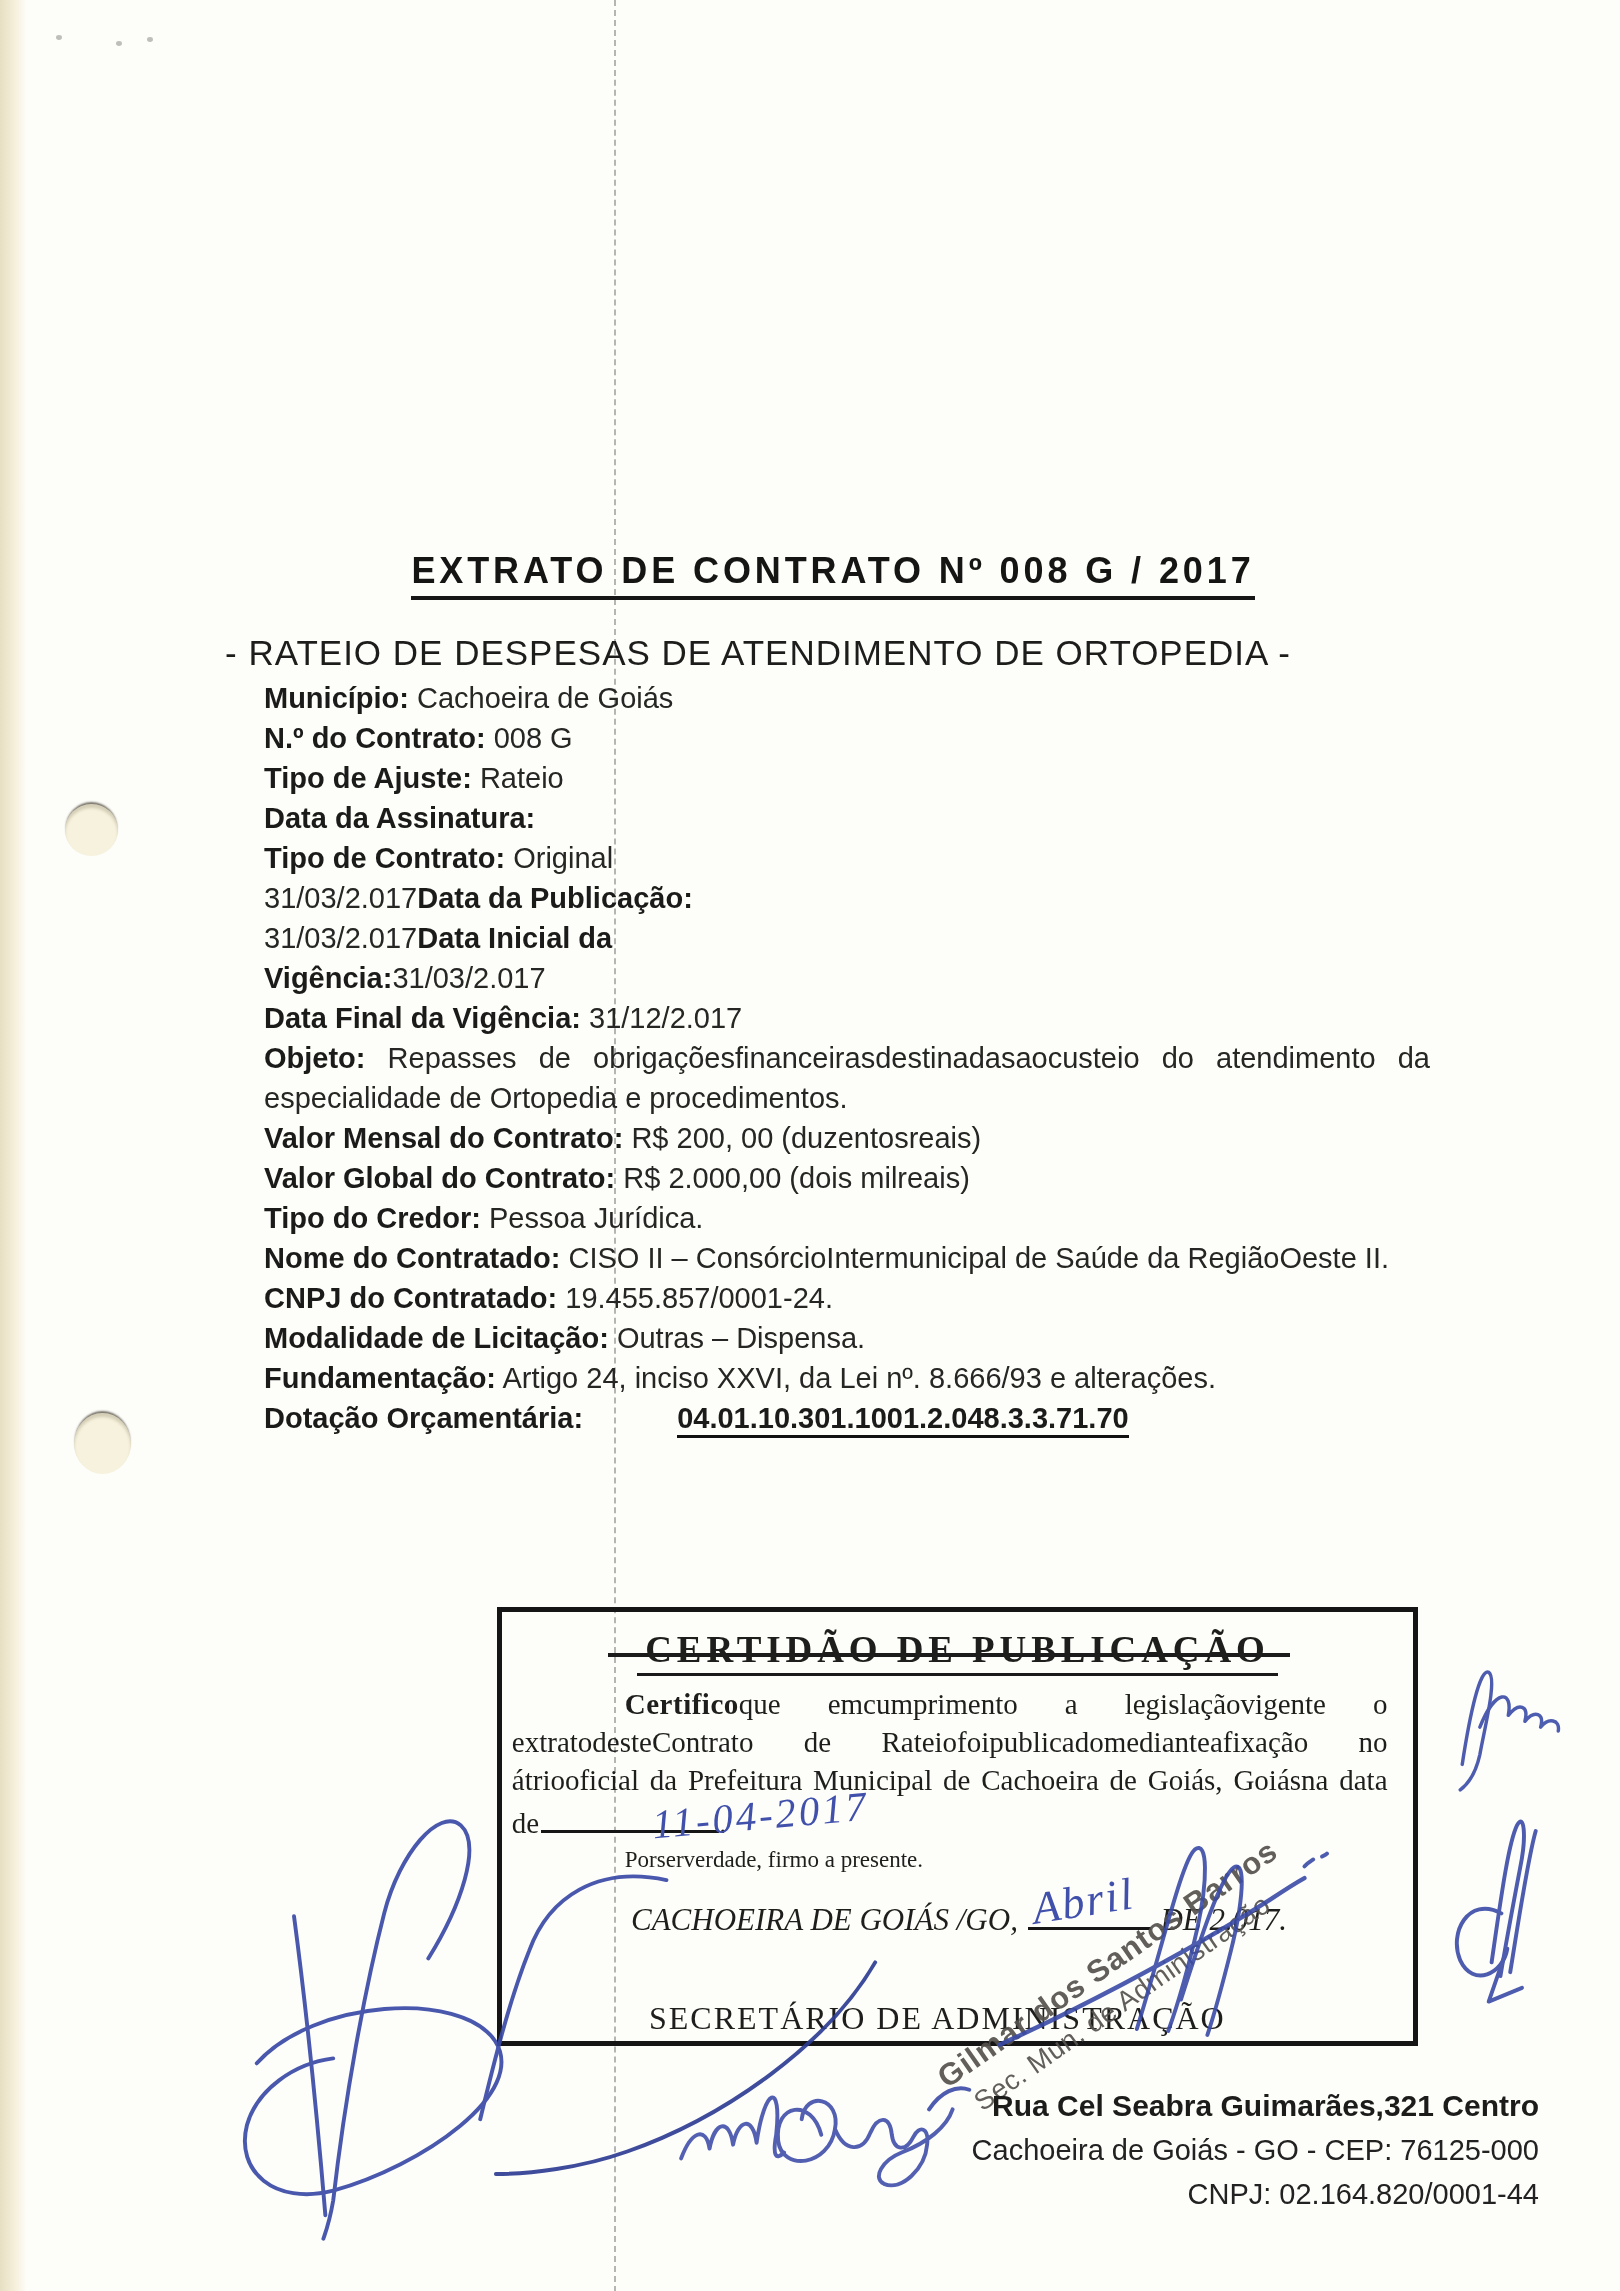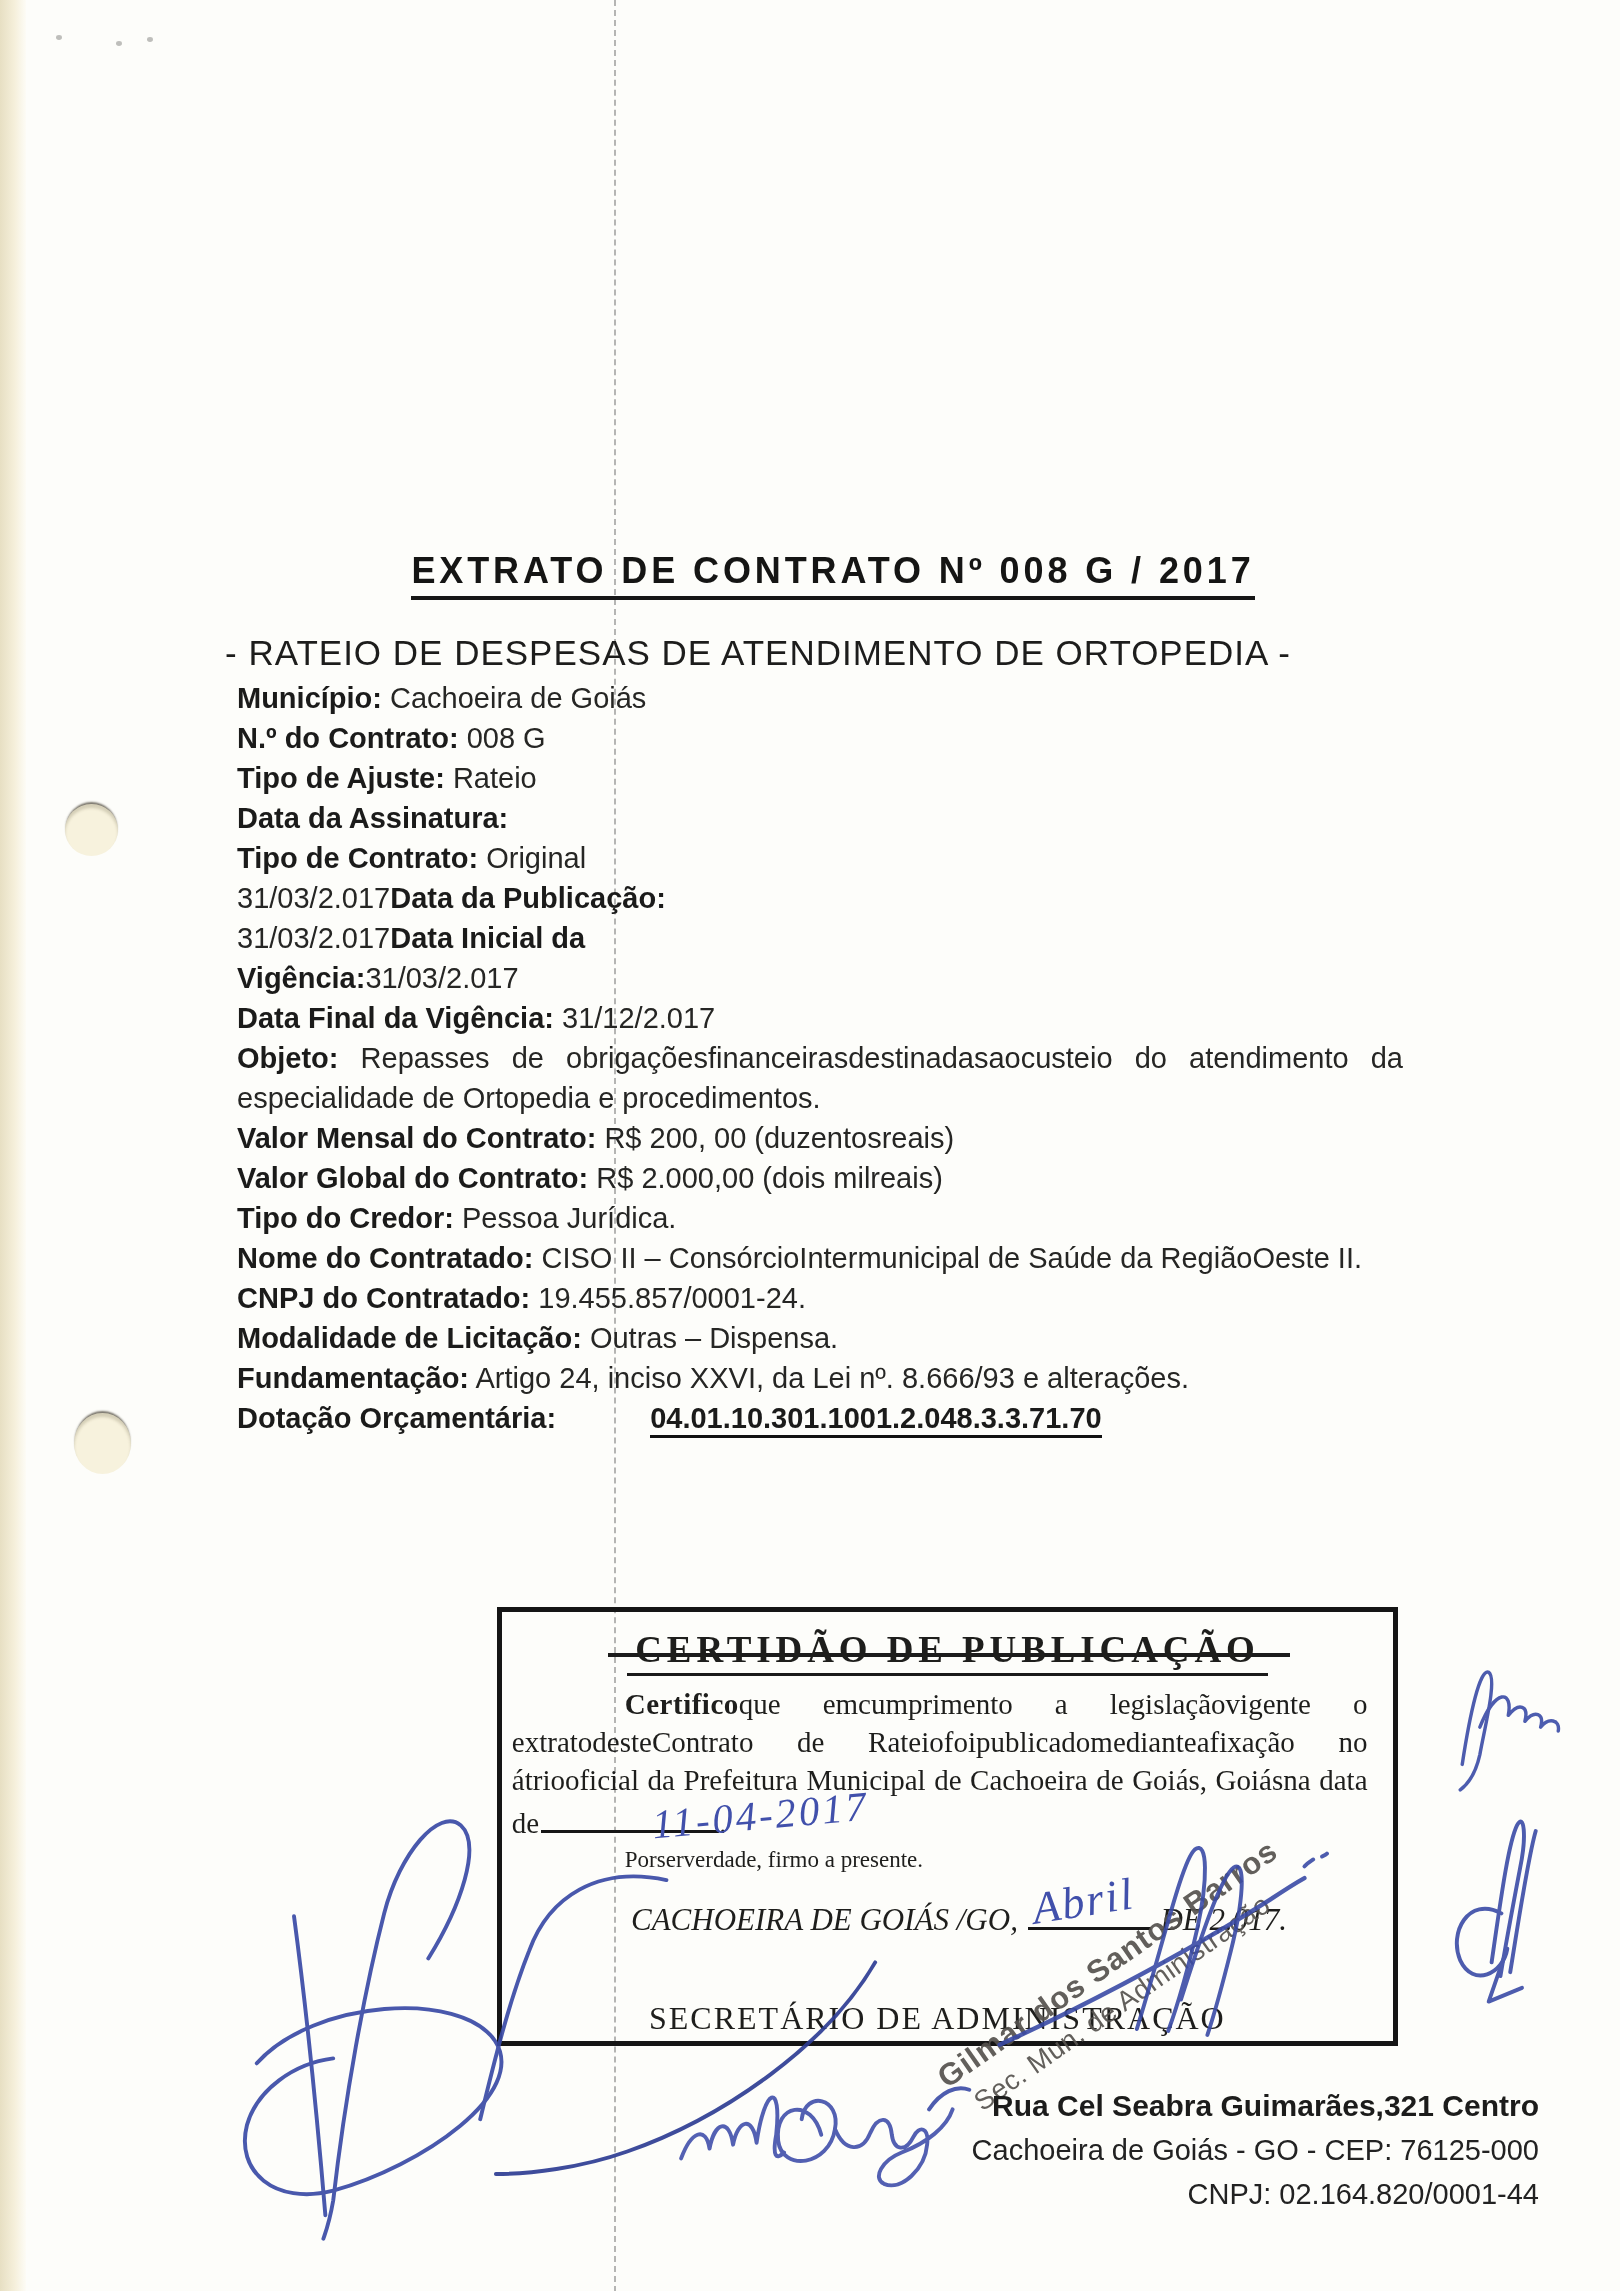--- a/index.html
+++ b/index.html
@@ -16,28 +16,28 @@
   .hole1{left:65px;top:804px;width:53px;height:52px;}
   .hole2{left:74px;top:1413px;width:57px;height:61px;}
   .speck{position:absolute;width:5.9px;height:4.9px;border-radius:50%;background:#8a8a86;opacity:.55;}
   
   .doc-title{position:absolute;left:250px;width:1166px;top:550px;text-align:center;}
   .doc-title span{display:inline-block;font-weight:bold;font-size:36px;letter-spacing:3.9px;
         color:#151514;border-bottom:4.9px solid #161616;padding-bottom:3.9px;}
   .doc-subtitle{position:absolute;left:225px;width:1215px;top:633px;text-align:left;
         font-size:35px;letter-spacing:1px;color:#1d1d1c;}
   
-  .fields{position:absolute;left:237px;top:678px;width:1166px;font-size:29px;line-height:40px;}
+  .fields{position:absolute;left:264px;top:678px;width:1166px;font-size:29px;line-height:40px;}
   .fl{white-space:pre-wrap;}
   .fl .b{font-weight:bold;color:#1b1b1a;}
   .fl .u{border-bottom:3.9px solid #111;padding-bottom:1px;}
   .jl{text-align:justify;text-align-last:justify;}
   
   .cert-box{position:absolute;left:497px;top:1607px;width:891px;height:429px;
-        border:5.9px solid #151515;font-family:"Liberation Serif",serif;color:#1e1e1c;}
+        border:5.9px solid #151515;font-family:"Liberation Serif",serif;color:#1e1e1c;padding-left:20px;}
   .cert-title-wrap{position:absolute;top:15.7px;left:0;width:100%;text-align:center;}
   .cert-title{display:inline-block;font-weight:bold;font-size:37px;letter-spacing:4.9px;
         border-bottom:3.9px solid #1a1a1a;padding:0 7.8px 2px 7.8px;}
   .strike{position:absolute;left:106px;top:41px;width:682px;height:3.9px;background:#1c1c1c;}
   .cert-para{position:absolute;top:73px;left:9.8px;right:25.5px;margin:0;font-size:29px;
         line-height:38px;text-align:justify;text-indent:113px;}
   .cert-para b{letter-spacing:0.5px;}
   .cert-oath{position:absolute;top:235px;left:9.8px;margin:0;font-size:23px;text-indent:113px;}
   .cert-place{position:absolute;top:284px;left:129px;margin:0;font-style:italic;font-size:31px;}
   .cert-role{position:absolute;top:388px;left:147px;margin:0;font-size:32px;letter-spacing:2px;}

